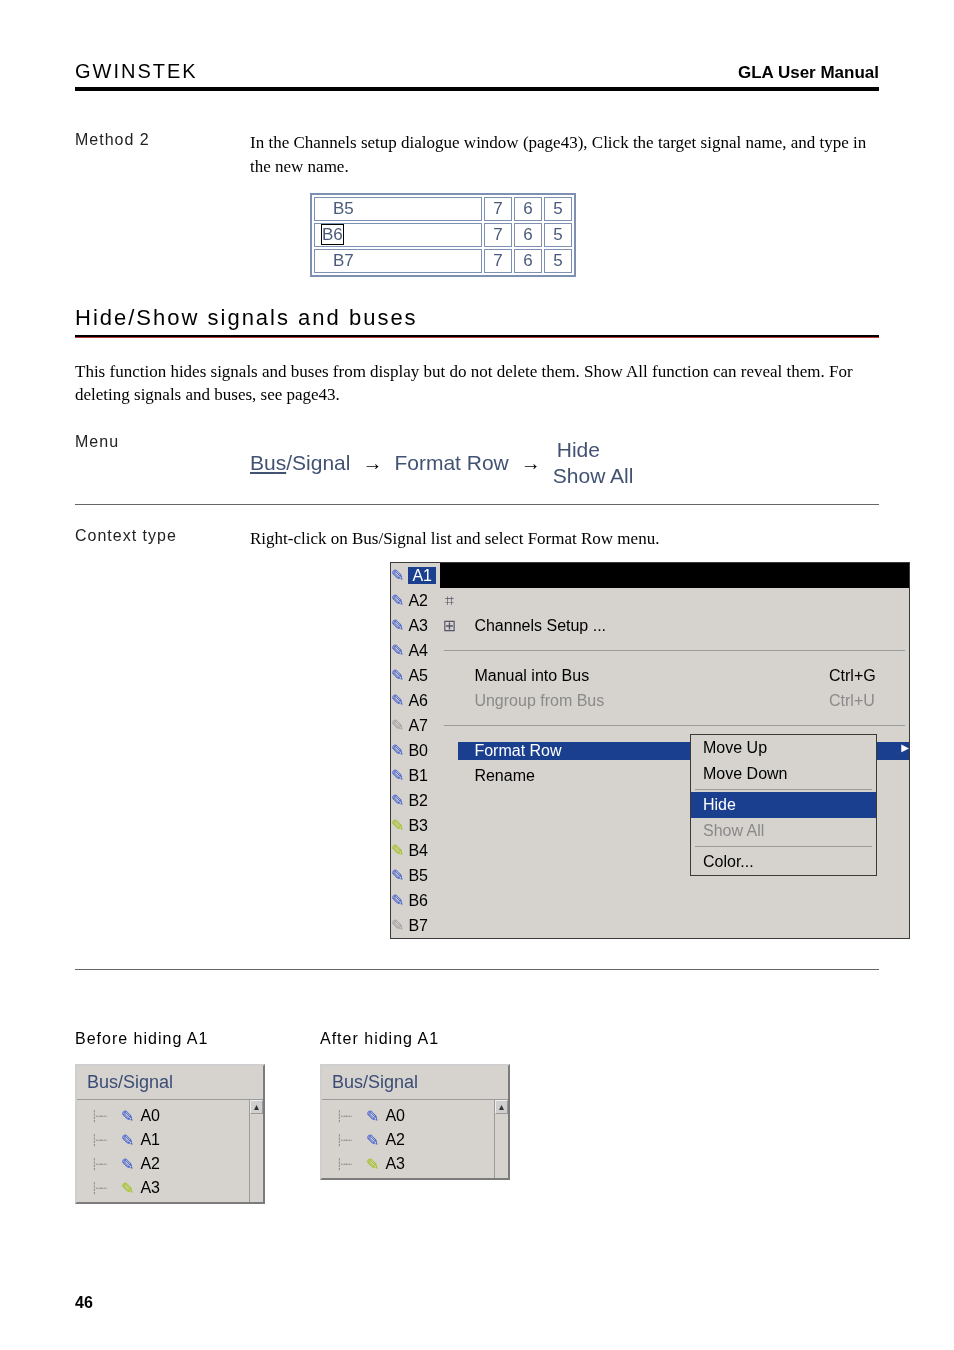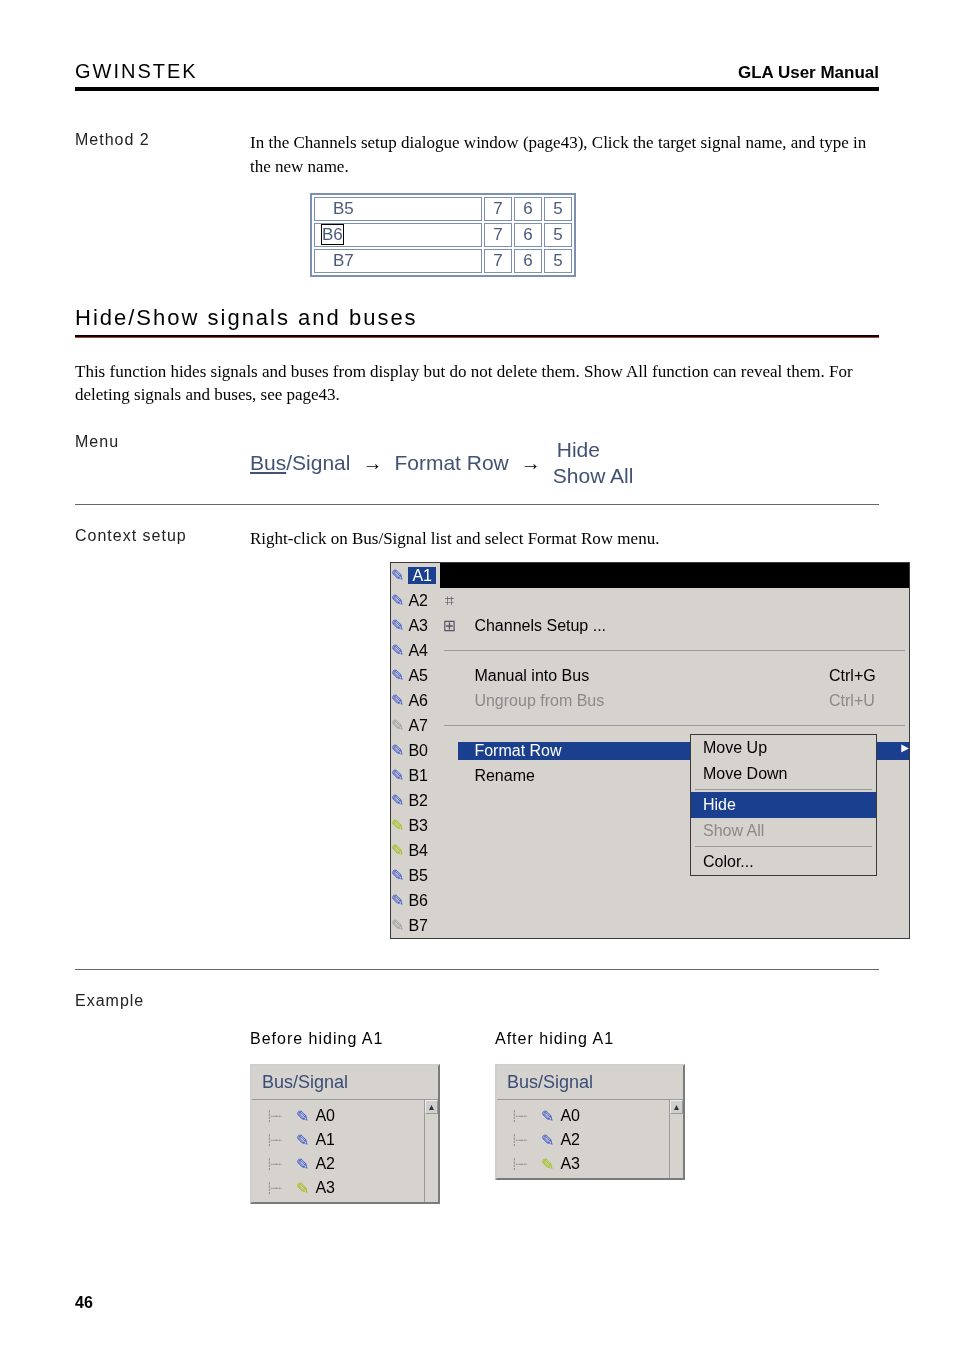--- a/index.html
+++ b/index.html
@@ -251,21 +251,21 @@
           <span class="hide-lbl">Hide</span>
           <span>Show All</span>
         </span>
       </div>
     </div>
   </div>
   <div class="divider-thin"></div>
 
   <div class="row">
     <div class="left-col">
-      <div class="label">Context setup</div>
+      <div class="label">Context type</div>
     </div>
     <div class="right-col">
       <div class="body-text">Right-click on Bus/Signal list and select Format Row menu.</div>
 
       <div style="position:relative; margin-top:12px; margin-left:70px; width:520px;">
         <div class="ctx-block">
           <div class="ctx-row">
             <span class="probe blue">✎</span>
             <span class="ctx-signal"><span class="sel-a1">A1</span></span>
             <div style="flex:1; background:#000; height:100%; position:relative;"></div>
@@ -365,23 +365,20 @@
           <div class="sub-sep"></div>
           <div class="sub-item">Color...</div>
         </div>
       </div>
     </div>
   </div>
 
   <div class="divider-thin" style="margin-top:30px"></div>
 
   <div class="row">
-    <div class="left-col">
-      <div class="label">Example</div>
-    </div>
     <div class="right-col">
       <div class="example-row">
         <div class="example-col">
           <div class="sub-label">Before hiding A1</div>
           <div class="panel">
             <div class="panel-header">Bus/Signal</div>
             <div class="panel-body">
               <div class="tree-row">
                   <span class="twig">┊┈┈</span>
                   <span class="probe blue">✎</span>

